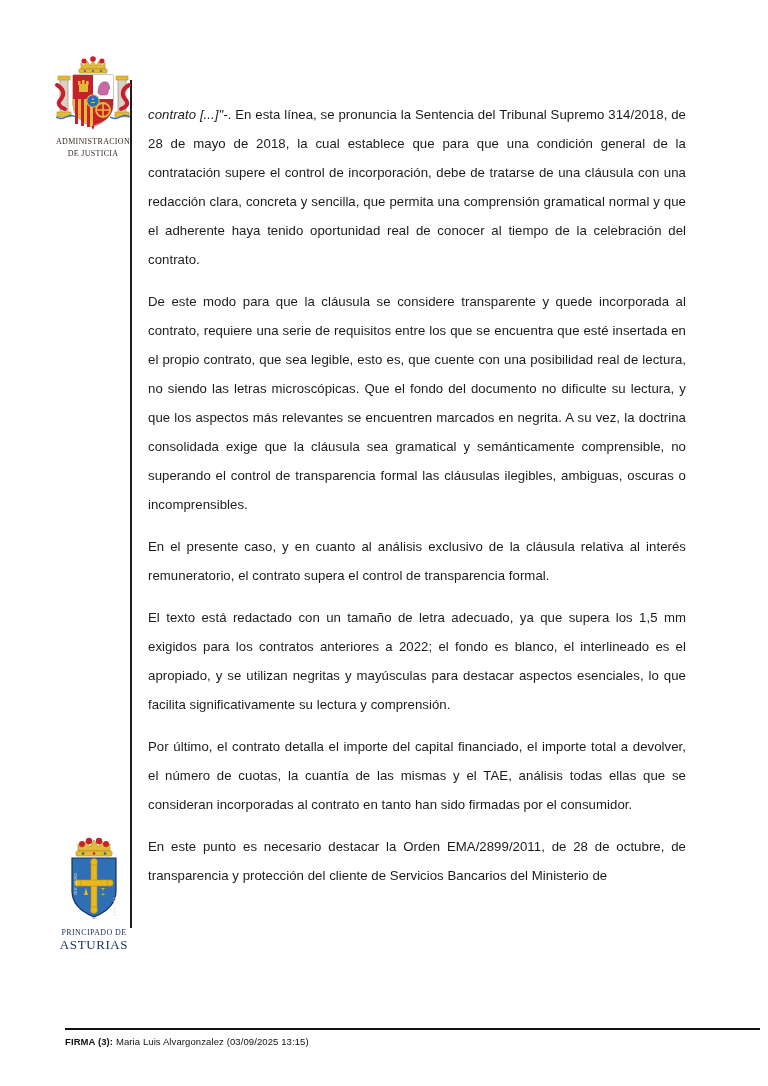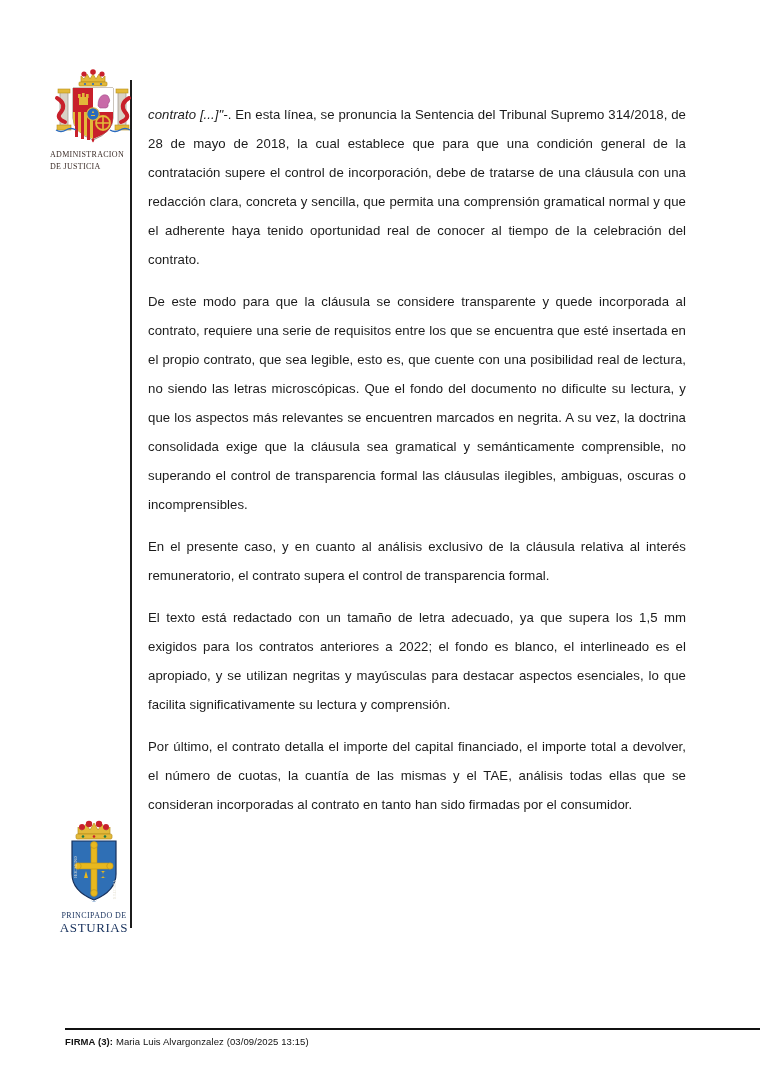--- a/index.html
+++ b/index.html
@@ -33,39 +33,40 @@
     top: 80px;
     width: 2px;
     height: 848px;
     background: #1c1c1c;
   }
 
   
   .emblem-justicia {
     position: absolute;
     left: 50px;
-    top: 66px;
+    top: 53px;
     width: 86px;
+    text-align: center;
   }
   .emblem-justicia .crest { width: 84px; height: 82px; display: block; margin: 0 auto; }
   .emblem-caption {
     font-family: "Liberation Serif", serif;
     font-size: 8px;
     letter-spacing: 0.3px;
     color: #3a2b26;
     line-height: 1.25;
     margin-top: 2px;
     white-space: nowrap;
   }
 
   
   .emblem-asturias {
     position: absolute;
     left: 52px;
-    top: 818px;
+    top: 835px;
     width: 84px;
     text-align: center;
   }
   .emblem-asturias .crest { width: 72px; height: 92px; display: block; margin: 0 auto; }
   .emblem-asturias .cap-line1 {
     font-family: "Liberation Serif", serif;
     font-size: 8px;
     color: #16305c;
     letter-spacing: 0.4px;
     line-height: 1.2;
@@ -221,20 +222,21 @@
 
     <p class="para">De este modo para que la cláusula se considere transparente y quede incorporada al contrato, requiere una serie de requisitos entre los que se encuentra que esté insertada en el propio contrato, que sea legible, esto es, que cuente con una posibilidad real de lectura, no siendo las letras microscópicas. Que el fondo del documento no dificulte su lectura, y que los aspectos más relevantes se encuentren marcados en negrita. A su vez, la doctrina consolidada exige que la cláusula sea gramatical y semánticamente comprensible, no superando el control de transparencia formal las cláusulas ilegibles, ambiguas, oscuras o incomprensibles.</p>
 
     <p class="para">En el presente caso, y en cuanto al análisis exclusivo de la cláusula relativa al interés remuneratorio, el contrato supera el control de transparencia formal.</p>
 
     <p class="para">El texto está redactado con un tamaño de letra adecuado, ya que supera los 1,5 mm exigidos para los contratos anteriores a 2022; el fondo es blanco, el interlineado es el apropiado, y se utilizan negritas y mayúsculas para destacar aspectos esenciales, lo que facilita significativamente su lectura y comprensión.</p>
 
     <p class="para">Por último, el contrato detalla el importe del capital financiado, el importe total a devolver, el número de cuotas, la cuantía de las mismas y el TAE, análisis todas ellas que se consideran incorporadas al contrato en tanto han sido firmadas por el consumidor.</p>
 
 
+    <p class="para">En este punto es necesario destacar la Orden EMA/2899/2011, de 28 de octubre, de transparencia y protección del cliente de Servicios Bancarios del Ministerio de</p>
   </div>
 
   <div class="footer">
     <div class="footer-rule"></div>
     <div class="footer-text">
       <span class="firma-label">FIRMA (3):</span>
       <span>Maria Luis Alvargonzalez</span>
       <span>(03/09/2025 13:15)</span>
     </div>
   </div>

